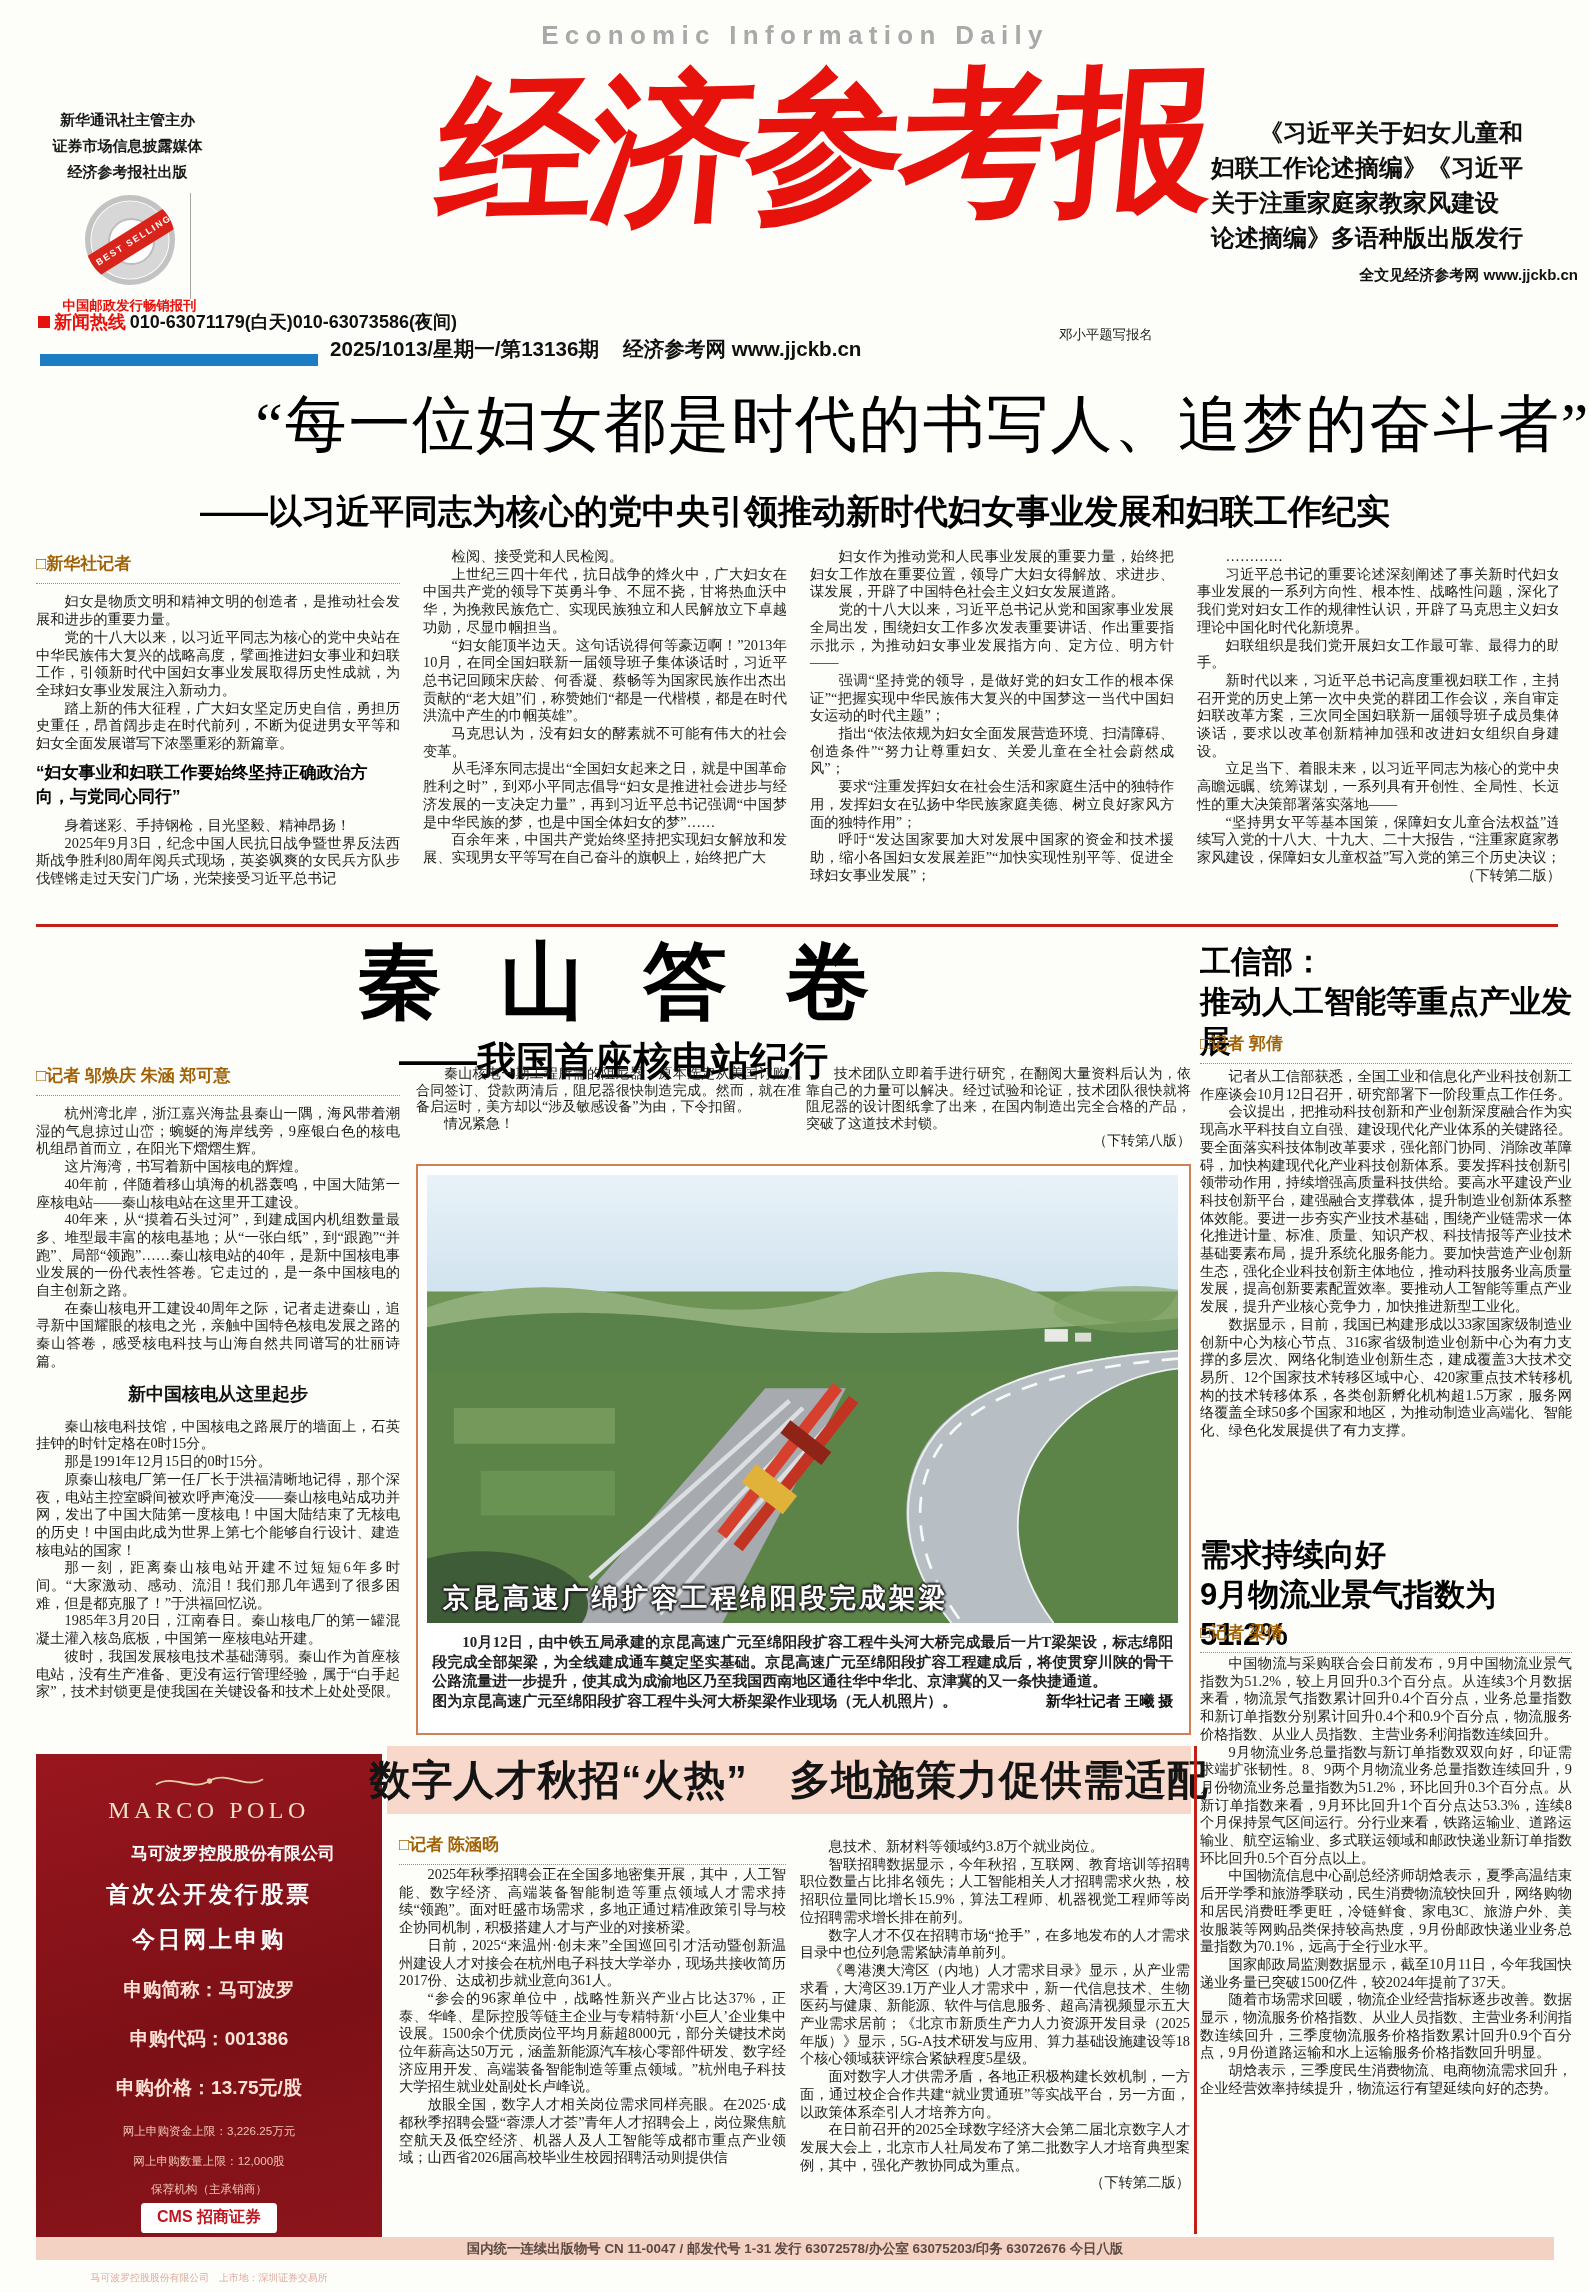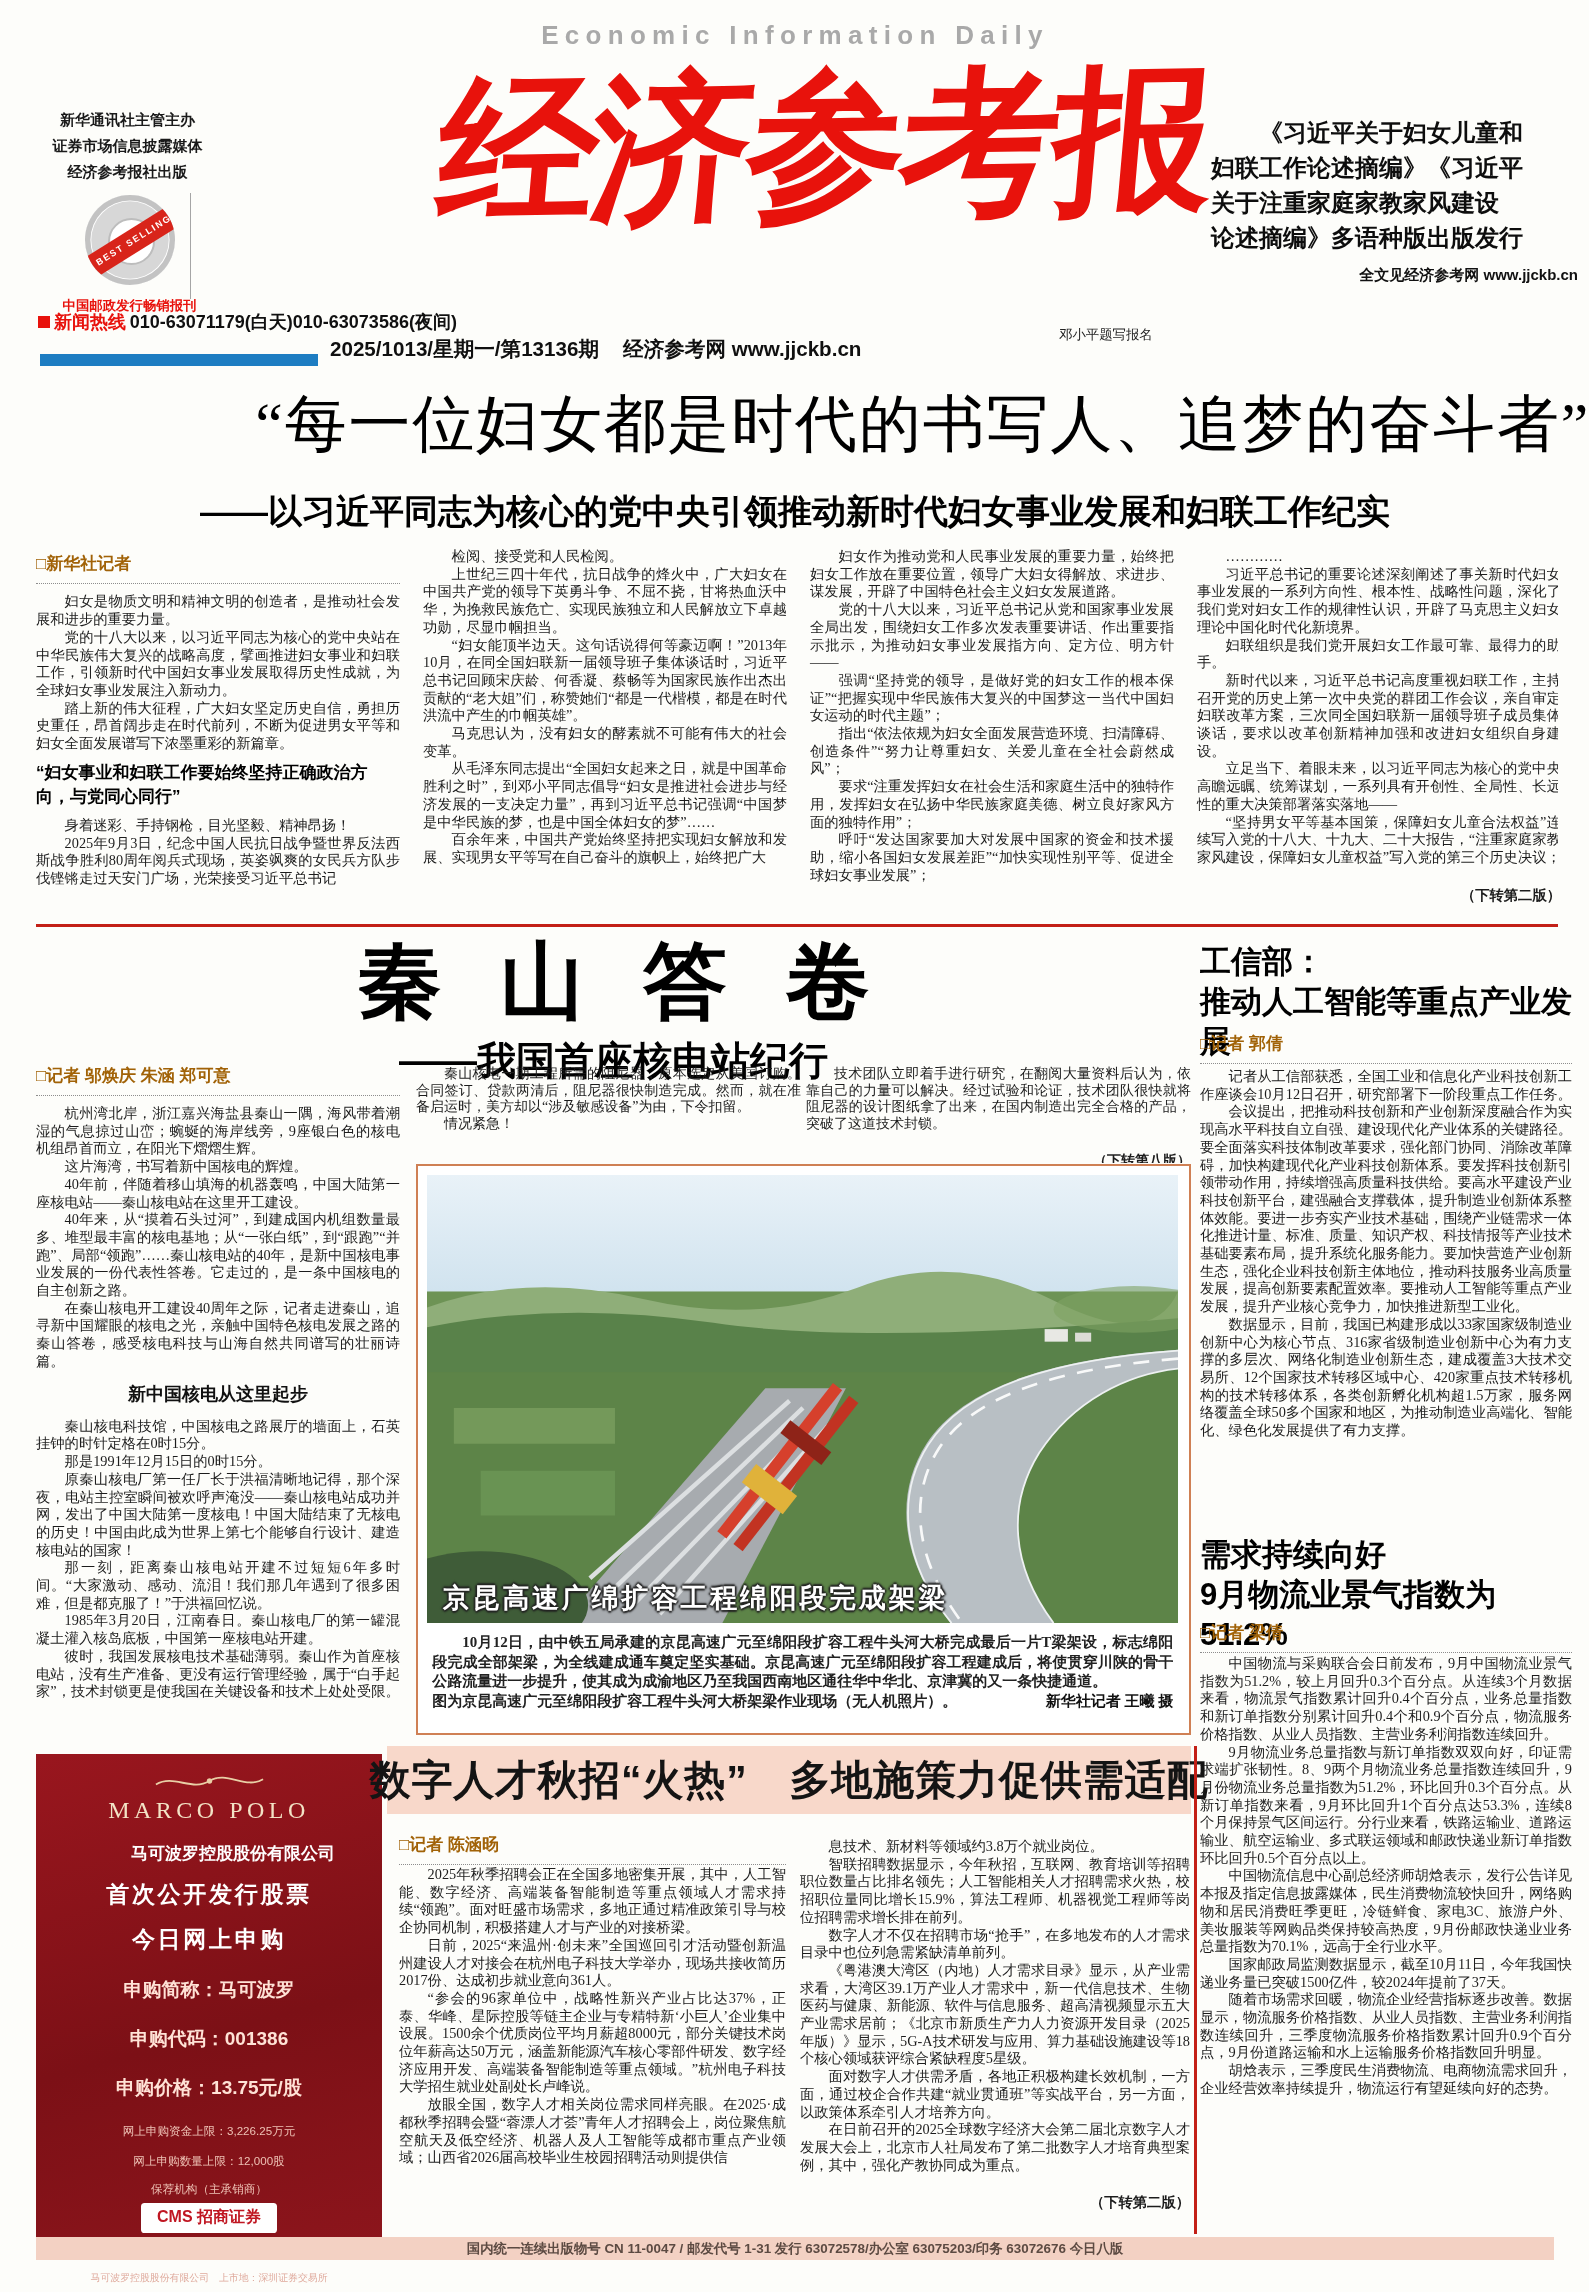--- a/index.html
+++ b/index.html
@@ -42,21 +42,21 @@
                  line-height:1.15;letter-spacing:1.8px;color:#000;font-family:"Liberation Serif",serif;white-space:nowrap;}
   .lead-subhead{top:489px;left:0;width:100%;text-align:center;font-family:"Liberation Sans",sans-serif;
                 font-weight:bold;font-size:34px;color:#000;white-space:nowrap;}
   .lead-cols{top:548px;left:36px;width:1522px;height:374px;overflow:hidden;}
   .lcol{position:absolute;top:0;width:364px;}
   .lcol.c1{left:0;} .lcol.c2{left:387px;} .lcol.c3{left:774px;} .lcol.c4{left:1161px;}
 
   .byline{font-family:"Liberation Sans",sans-serif;font-weight:bold;font-size:17px;color:#a16207;
           padding:3.6px 0 8px;border-bottom:0.9px dotted #8d8d8d;margin-bottom:9.9px;}
   p.para{margin:0;text-indent:2em;text-align:justify;font-size:14.3px;line-height:17.7px;color:#1c1c1c;}
-  p.para.turn{text-align:right;text-indent:0;font-weight:bold;margin-top:20px;}
+  p.para.turn{text-align:right;text-indent:0;font-weight:normal;}
   .inner-subhead{font-family:"Liberation Sans",sans-serif;font-weight:bold;font-size:17px;line-height:24px;
                  margin:8px 0;color:#000;}
   .red-rule{top:924px;left:36px;width:1522px;height:2.7px;background:#c32017;}
 
   
   .qs-title{top:935px;left:36px;width:1155px;text-align:center;font-weight:900;font-size:84px;line-height:93px;
             letter-spacing:.7em;text-indent:.7em;color:#000;font-family:"Liberation Serif",serif;white-space:nowrap;}
   .qs-subtitle{top:1034px;left:36px;width:1155px;text-align:center;font-family:"Liberation Sans",sans-serif;
                font-weight:bold;font-size:39px;color:#000;}
   .qs-byline{top:1060px;left:36px;width:364px;}
@@ -291,21 +291,21 @@
     </div>
 
   <div class="abs logi-head">
     <div>需求持续向好</div>
     <div>9月物流业景气指数为51.2%</div>
   </div>
   <div class="abs logi-byline byline">□记者 梁倩</div>
   <div class="abs logi-paras">
       <p class="para">中国物流与采购联合会日前发布，9月中国物流业景气指数为51.2%，较上月回升0.3个百分点。从连续3个月数据来看，物流景气指数累计回升0.4个百分点，业务总量指数和新订单指数分别累计回升0.4个和0.9个百分点，物流服务价格指数、从业人员指数、主营业务利润指数连续回升。</p>
       <p class="para">9月物流业务总量指数与新订单指数双双向好，印证需求端扩张韧性。8、9两个月物流业务总量指数连续回升，9月份物流业务总量指数为51.2%，环比回升0.3个百分点。从新订单指数来看，9月环比回升1个百分点达53.3%，连续8个月保持景气区间运行。分行业来看，铁路运输业、道路运输业、航空运输业、多式联运领域和邮政快递业新订单指数环比回升0.5个百分点以上。</p>
-      <p class="para">中国物流信息中心副总经济师胡焓表示，发行公告详见本报及指定信息披露媒体，民生消费物流较快回升，网络购物和居民消费旺季更旺，冷链鲜食、家电3C、旅游户外、美妆服装等网购品类保持较高热度，9月份邮政快递业业务总量指数为70.1%，远高于全行业水平。</p>
+      <p class="para">中国物流信息中心副总经济师胡焓表示，夏季高温结束后开学季和旅游季联动，民生消费物流较快回升，网络购物和居民消费旺季更旺，冷链鲜食、家电3C、旅游户外、美妆服装等网购品类保持较高热度，9月份邮政快递业业务总量指数为70.1%，远高于全行业水平。</p>
       <p class="para">国家邮政局监测数据显示，截至10月11日，今年我国快递业务量已突破1500亿件，较2024年提前了37天。</p>
       <p class="para">随着市场需求回暖，物流企业经营指标逐步改善。数据显示，物流服务价格指数、从业人员指数、主营业务利润指数连续回升，三季度物流服务价格指数累计回升0.9个百分点，9月份道路运输和水上运输服务价格指数回升明显。</p>
       <p class="para">胡焓表示，三季度民生消费物流、电商物流需求回升，企业经营效率持续提升，物流运行有望延续向好的态势。</p>
     </div>
 
   <div class="abs ad">
     <div class="ad-flourish">
       <svg width="125" height="21.5" viewBox="0 0 140 24">
           <path d="M10,14 C30,2 50,22 70,10 C90,-2 110,20 130,8" fill="none" stroke="#e9cfa6" stroke-width="2"></path>
           <circle cx="70" cy="10" r="3" fill="#e9cfa6"></circle>

